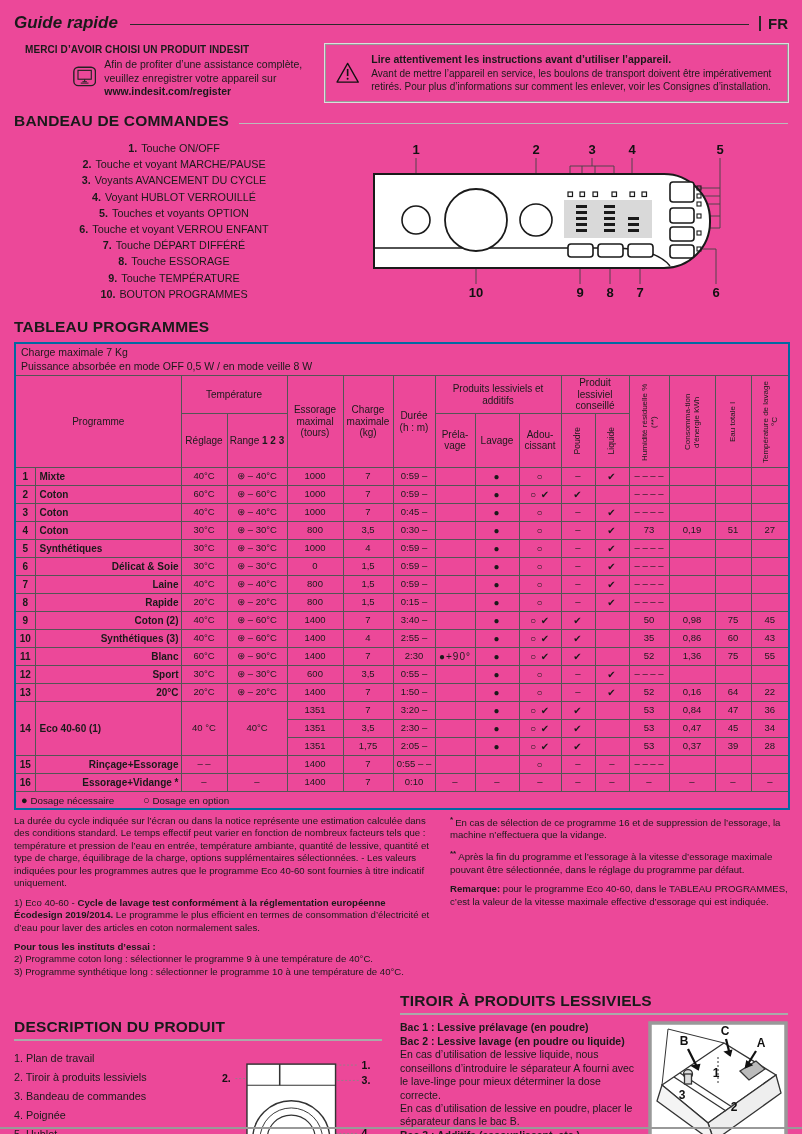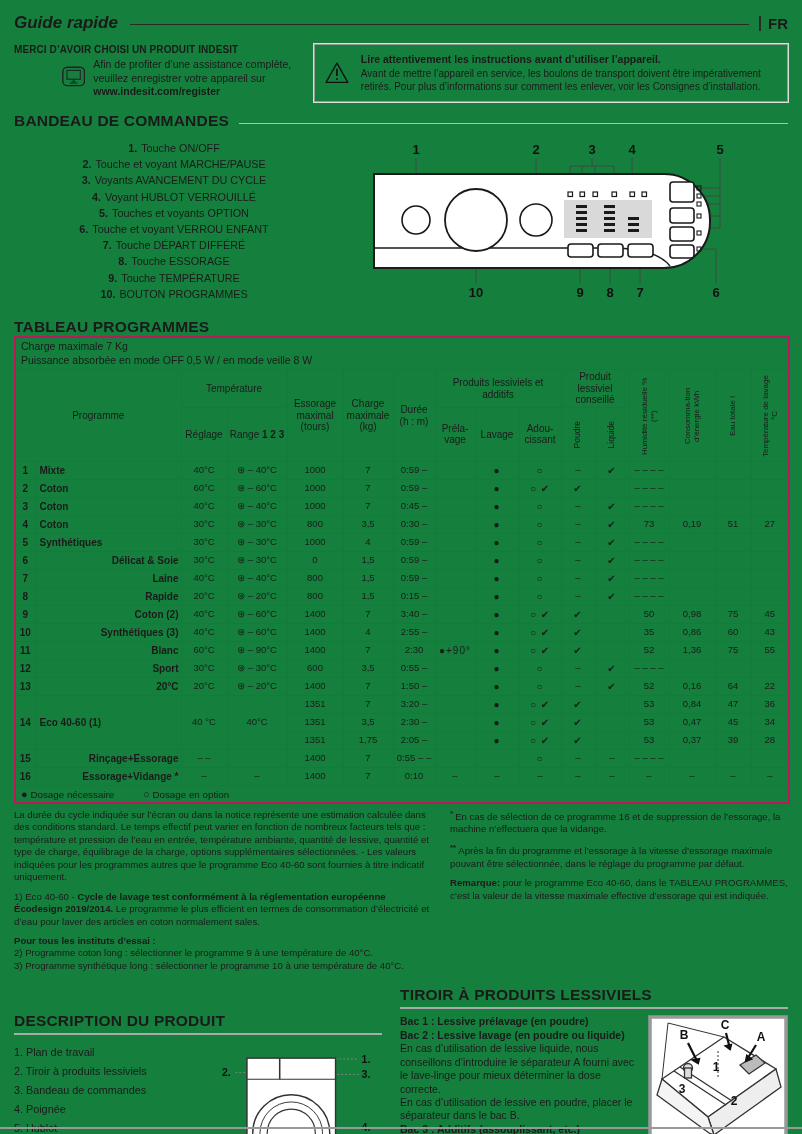--- a/index.html
+++ b/index.html
@@ -1,50 +1,50 @@
 <!DOCTYPE html>
 <html><head>
 <meta charset="utf-8">
 <style>
   * { margin:0; padding:0; box-sizing:border-box; }
   html,body { background:#fff; }
   .page {
     width:802px; height:1134px; margin:0 auto; position:relative;
-    background:#15803d; color:#1a1a1a; overflow:hidden;
+    background:#ec4899; color:#1a1a1a; overflow:hidden;
     font-family:"Liberation Sans", sans-serif; padding:10px 14px 0 14px;
   }
   
   .hdr { display:flex; align-items:center; height:26px; }
   .hdr h1 { font-size:17px; font-style:italic; font-weight:bold; white-space:nowrap; }
   .hdr .rule { flex:1; border-top:1.6px solid #2a2a2a; margin:2px 10px 0 12px; }
   .hdr .tick { width:1.6px; height:15px; background:#2a2a2a; margin-right:7px; }
   .hdr .fr { font-size:15px; font-weight:bold; }
   
   .intro { display:flex; margin-top:8px; gap:14px; }
-  .intro-left { width:286px; }
+  .intro-left { width:286px;margin-left:11px; }
   .intro-left .thanks { font-size:10px; font-weight:bold; margin-bottom:3px; letter-spacing:.1px; }
   .reg-row { display:flex; gap:8px;padding-left:48px; }
   .reg-text { font-size:10.5px; line-height:1.3; }
   .reg-text b { display:block; }
   .warnbox { flex:1; border:1.5px solid #999; outline:1px solid #ddd; padding:6px 10px; display:flex; gap:12px; align-items:center; }
   .warnbox .wtxt { font-size:10px; line-height:1.35; }
   .warnbox .wtxt b { display:block; font-size:10.5px; }
   
   .sec-h { display:flex; align-items:center; margin-top:10px; }
   .sec-h h2 { font-size:15.5px; font-weight:bold; white-space:nowrap; letter-spacing:.2px; }
   .sec-h .rule { flex:1; border-top:1px solid #bbb; margin-left:10px; margin-top:4px; }
   h2.underlined { font-size:15.5px; font-weight:bold; border-bottom:2.5px solid #aaa; padding-bottom:3px; letter-spacing:.2px; }
   
   .bandeau { display:flex; gap:6px; margin-top:6px;text-align:center; }
   .ctrl-list { width:320px; font-size:10.8px; line-height:1.5; margin-top:4px; }
   .ctrl-list .it b { margin-right:4px; }
   .panel-wrap { flex:1; }
   svg text { font-family:"Liberation Sans", sans-serif; }
   
-  .ptable { border-collapse:collapse; table-layout:fixed; width:774px; border:2px solid #be185d; }
+  .ptable { border-collapse:collapse; table-layout:fixed; width:774px; margin-top:6px; border:2px solid #0369a1; }
   .ptable th, .ptable td { border:1px solid #555; text-align:center; vertical-align:middle; padding:1px 2px; overflow:hidden; }
   .ptable .info td { text-align:left; font-size:10.5px; line-height:1.3; padding:2px 5px; font-weight:normal; }
   .ptable thead th { font-size:10px; line-height:1.15; font-weight:normal; }
   .ptable thead .gh { font-size:10px; }
   .ptable tbody td { font-size:9.5px; height:18px; line-height:1.1; white-space:nowrap; }
   .ptable td.num { font-weight:bold; font-size:10px; }
   .ptable td.name { font-weight:bold; font-size:10px; text-align:right; }
   .ptable td.name.left { text-align:left; padding-left:4px; }
   .ptable td.sym { font-size:10px; letter-spacing:1px; }
   .rot { writing-mode:vertical-rl; transform:rotate(180deg); margin:0 auto; font-size:8px; line-height:1.15; max-height:84px; white-space:normal; }

